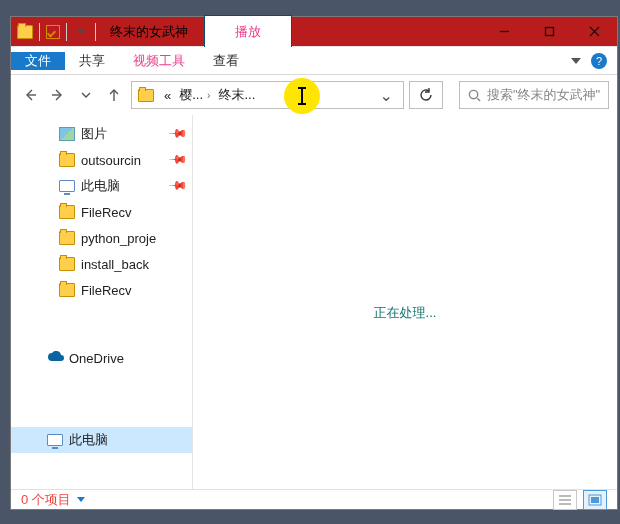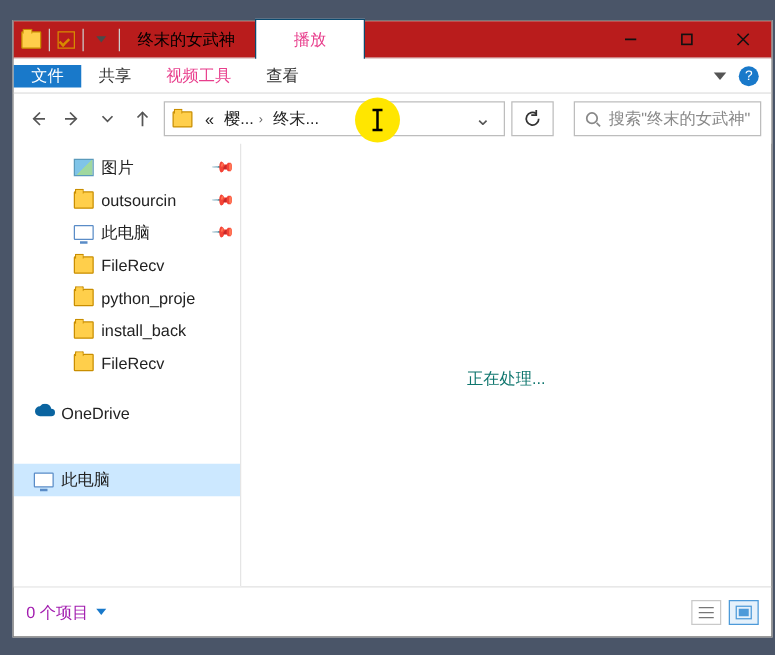--- a/index.html
+++ b/index.html
@@ -51,32 +51,32 @@
   .navpane { width:182px; border-right:1px solid #e5e5e5; overflow-y:auto; position:relative; font-size:13px; padding-top:6px; background:#fff; }
   .navpane::-webkit-scrollbar { width:16px; }
   .navpane::-webkit-scrollbar-track { background:#f0f0f0; }
   .navpane::-webkit-scrollbar-thumb { background:#c2c3c9; border:4px solid #f0f0f0; border-radius:8px; }
   .navpane::-webkit-scrollbar-button { height:16px; background:#f0f0f0; }
   .navitem { height:26px; display:flex; align-items:center; gap:6px; padding:0 8px 0 34px; color:#222; position:relative; white-space:nowrap; overflow:hidden; }
   .navitem.sel { background:#cce8ff; }
   .navitem .icon { width:16px; height:14px; flex-shrink:0; }
   .navitem .pin { position:absolute; right:6px; top:6px; color:#8a8a8a; font-size:12px; transform:rotate(45deg); }
   .navgroup-gap { height:14px; }
-  .navitem.l1 { padding-left:16px; }
+  .navitem.l1 { padding-left:36px;margin-top:28px; }
   .navitem.l2 { padding-left:48px; }
   .icon.fold { background:#ffcf4b; border:1px solid #c98e00; border-radius:1px; position:relative; }
   .icon.fold::before { content:""; position:absolute; top:-3px; left:0; width:5px; height:3px; background:#ffcf4b; border:1px solid #c98e00; border-bottom:none; border-radius:1px 1px 0 0; }
   .icon.pic { background:linear-gradient(135deg,#7fc4e8 50%,#9fd89f 50%); border:1px solid #5a9abb; }
   .icon.pc { background:#fff; border:1px solid #5a8cc7; border-radius:1px; position:relative; height:12px; }
   .icon.pc::after { content:""; position:absolute; left:4px; right:4px; top:12px; height:2px; background:#5a8cc7; }
   .icon.cloud { border:none; background:none; }
   .icon.cloud svg { width:18px; height:12px; }
   .content { flex:1; display:flex; align-items:center; justify-content:center; padding-top:22px; font-size:13px; color:#0f766e; }
   
-  .statusbar { height:40px; border-top:1px solid #e1e1e1; display:flex; align-items:center; padding:0 10px; font-size:13px; color:#a21caf; gap:6px; }
+  .statusbar { height:20px; border-top:1px solid #e1e1e1; display:flex; align-items:center; padding:0 10px; font-size:13px; color:#ef4444; gap:6px; }
   .statusbar .down { width:0;height:0;border-left:4px solid transparent;border-right:4px solid transparent;border-top:5px solid #1979ca; }
   .statusbar .spacer { flex:1; }
   .viewbtn { width:24px; height:20px; border:1px solid #c9c9c9; display:flex; align-items:center; justify-content:center; }
   .viewbtn.active { border-color:#4d9ad9; background:#e5f1fb; }
 </style>
 </head>
 <body>
 
 <div class="window">
 

